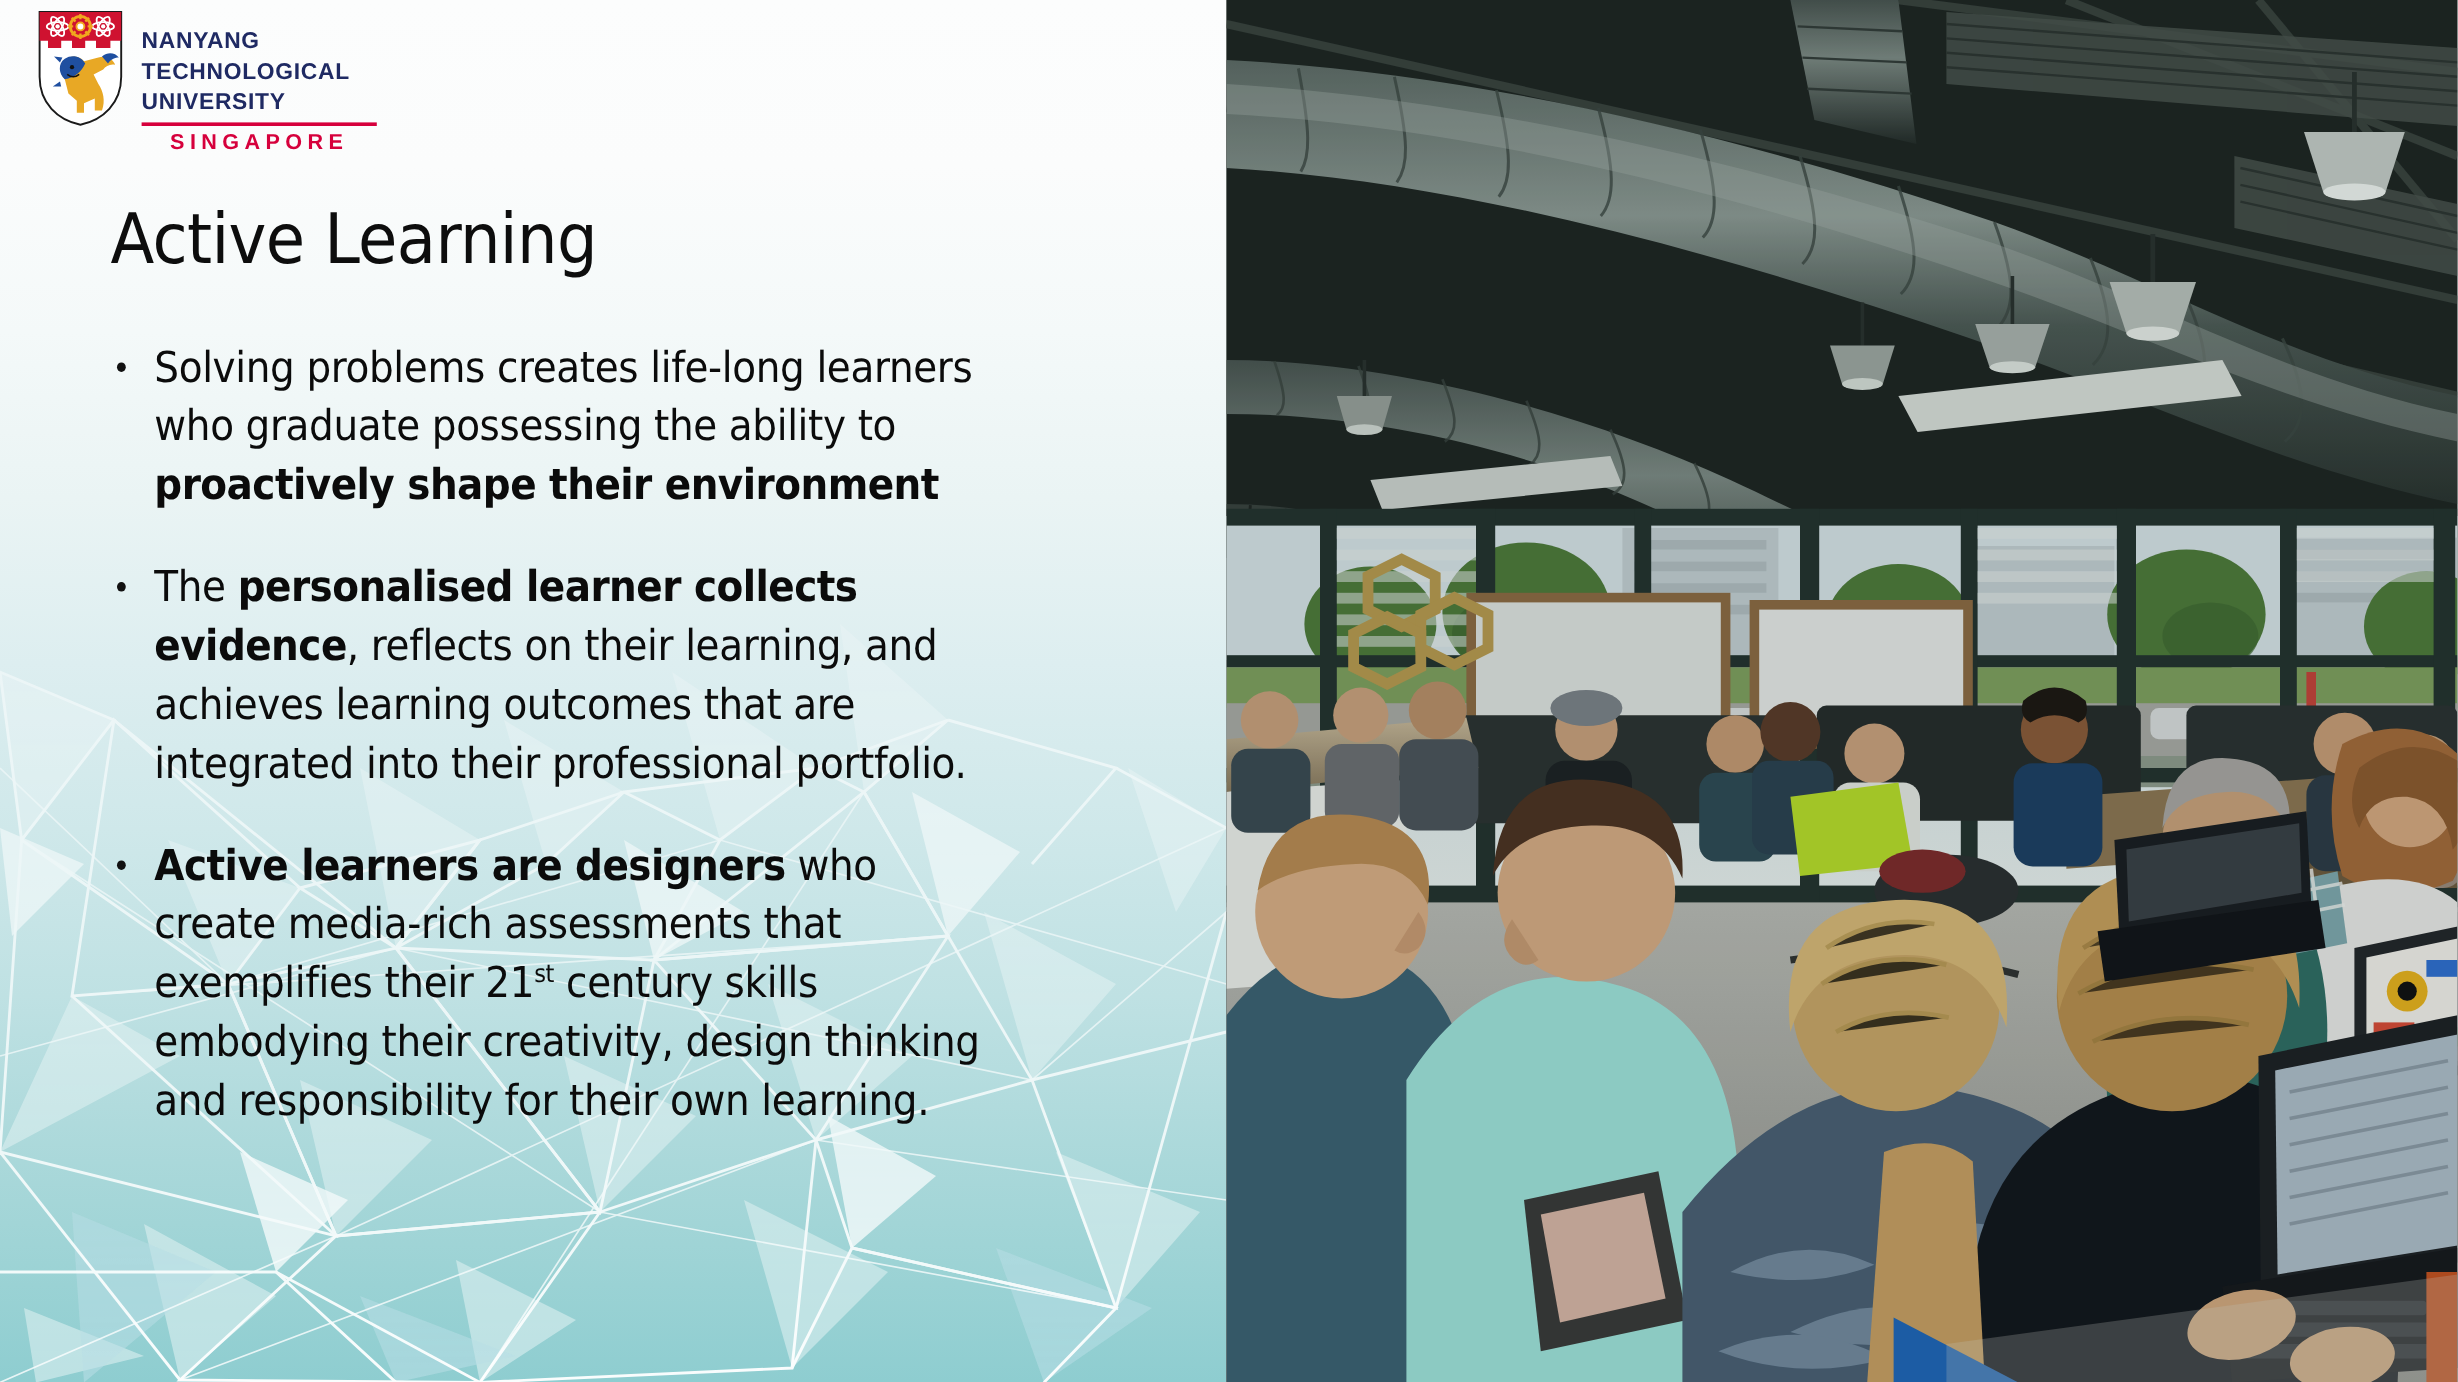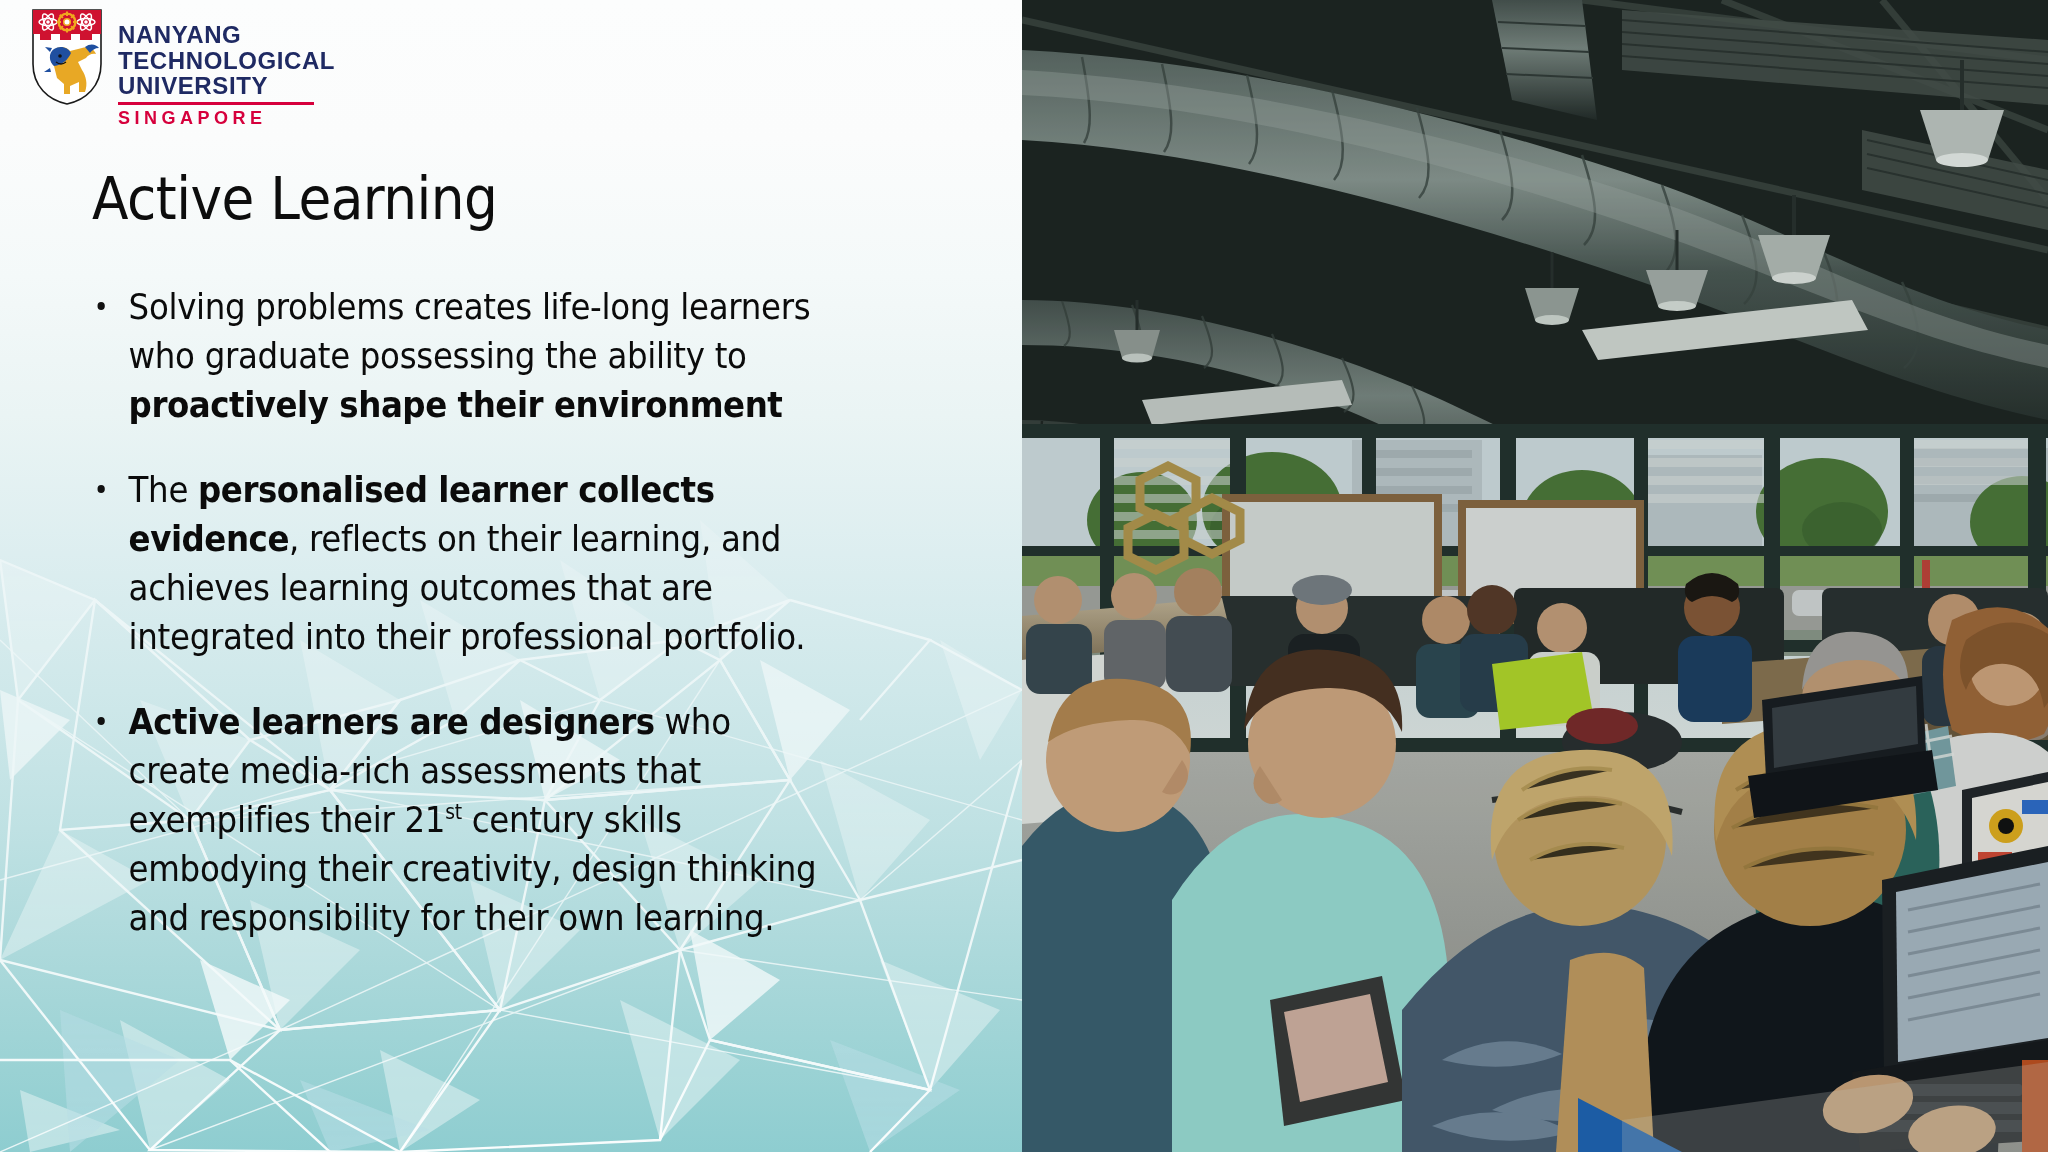--- a/index.html
+++ b/index.html
@@ -15,25 +15,25 @@
        #fcfdfd 0%, #fbfcfc 12%, #f4f9f9 24%, #eaf4f4 36%,
        #ddeef0 48%, #cfe8ea 60%, #bfe1e3 72%, #aad8da 84%,
        #9ad2d4 93%, #8ecdd0 100%);
   }
   .poly{ position:absolute; left:0; top:0; width:1022px; height:1152px; pointer-events:none; }
 
   
   .logo{ position:absolute; left:30px; top:8px; display:flex; align-items:flex-start; gap:14px; z-index:5;}
   .crest{ width:74px; height:98px; }
   .wordmark{ padding-top:14px; }
-  .wm-line{ color:#1f2a63; font-weight:bold; font-size:24px; letter-spacing:.6px;
+  .wm-line{ color:#1f2a63; font-weight:bold; font-size:19px; letter-spacing:.6px;
             line-height:25.5px; font-family:"Liberation Sans", sans-serif; }
   .wm-rule{ height:3px; background:#d6003c; margin:3px 0 3px 0; width:196px; }
   .wm-sg{ color:#d6003c; font-weight:bold; font-size:18px; letter-spacing:4.5px;
-          font-family:"Liberation Sans", sans-serif; }
+          font-family:"Liberation Sans", sans-serif;text-align:center; }
 
   
   .title{
     position:absolute; left:92px; top:168px; z-index:5;
     font-family:"DejaVu Sans", sans-serif;
     font-size:58px; font-weight:400; color:#0d0d0d;
     letter-spacing:-0.6px; line-height:62px;
     transform:scaleX(0.92); transform-origin:left center;
   }
 

